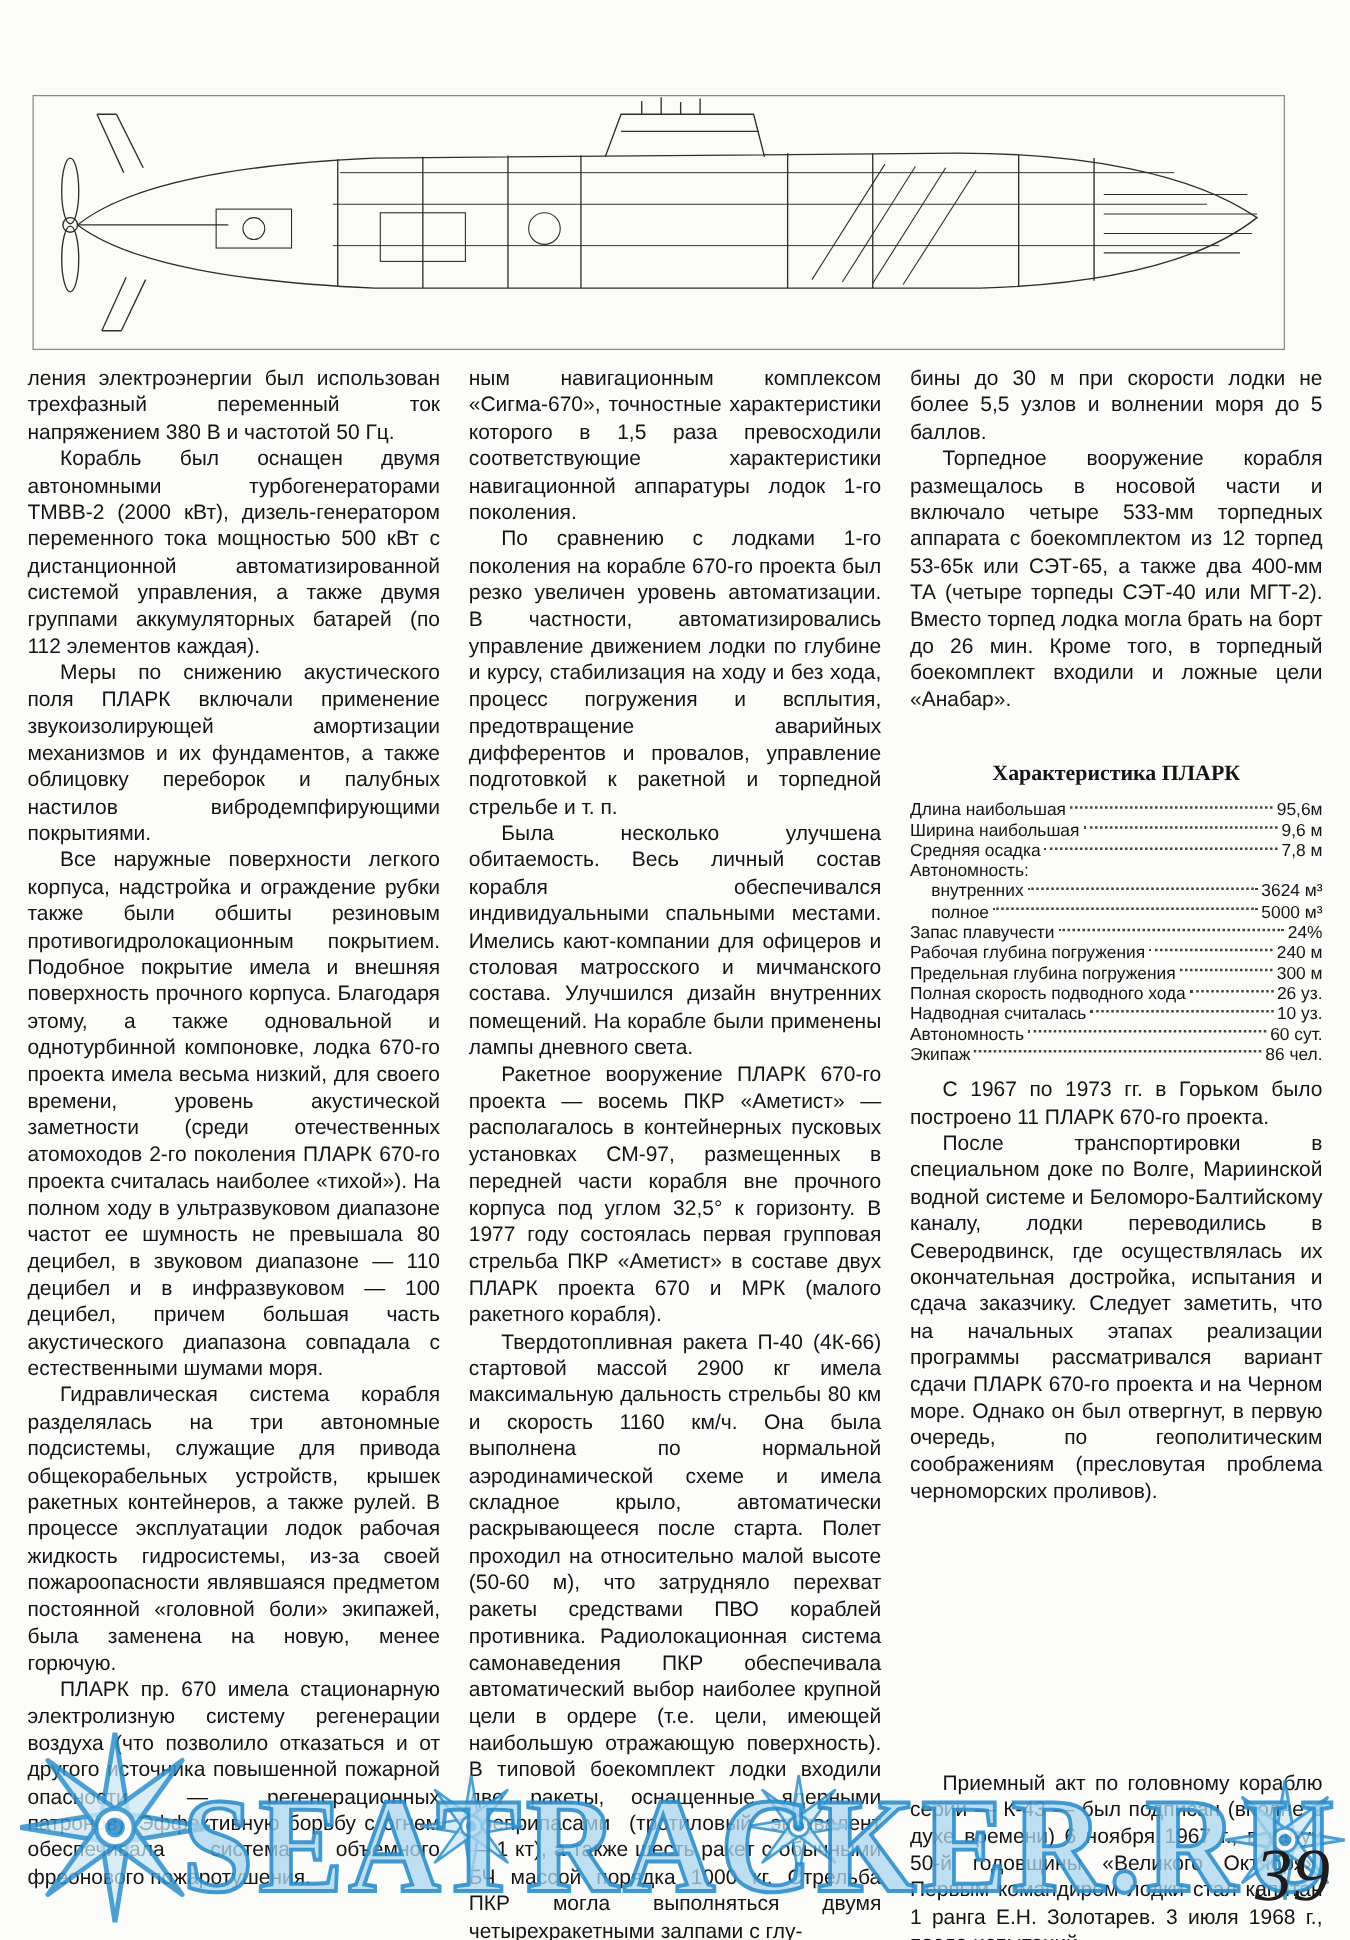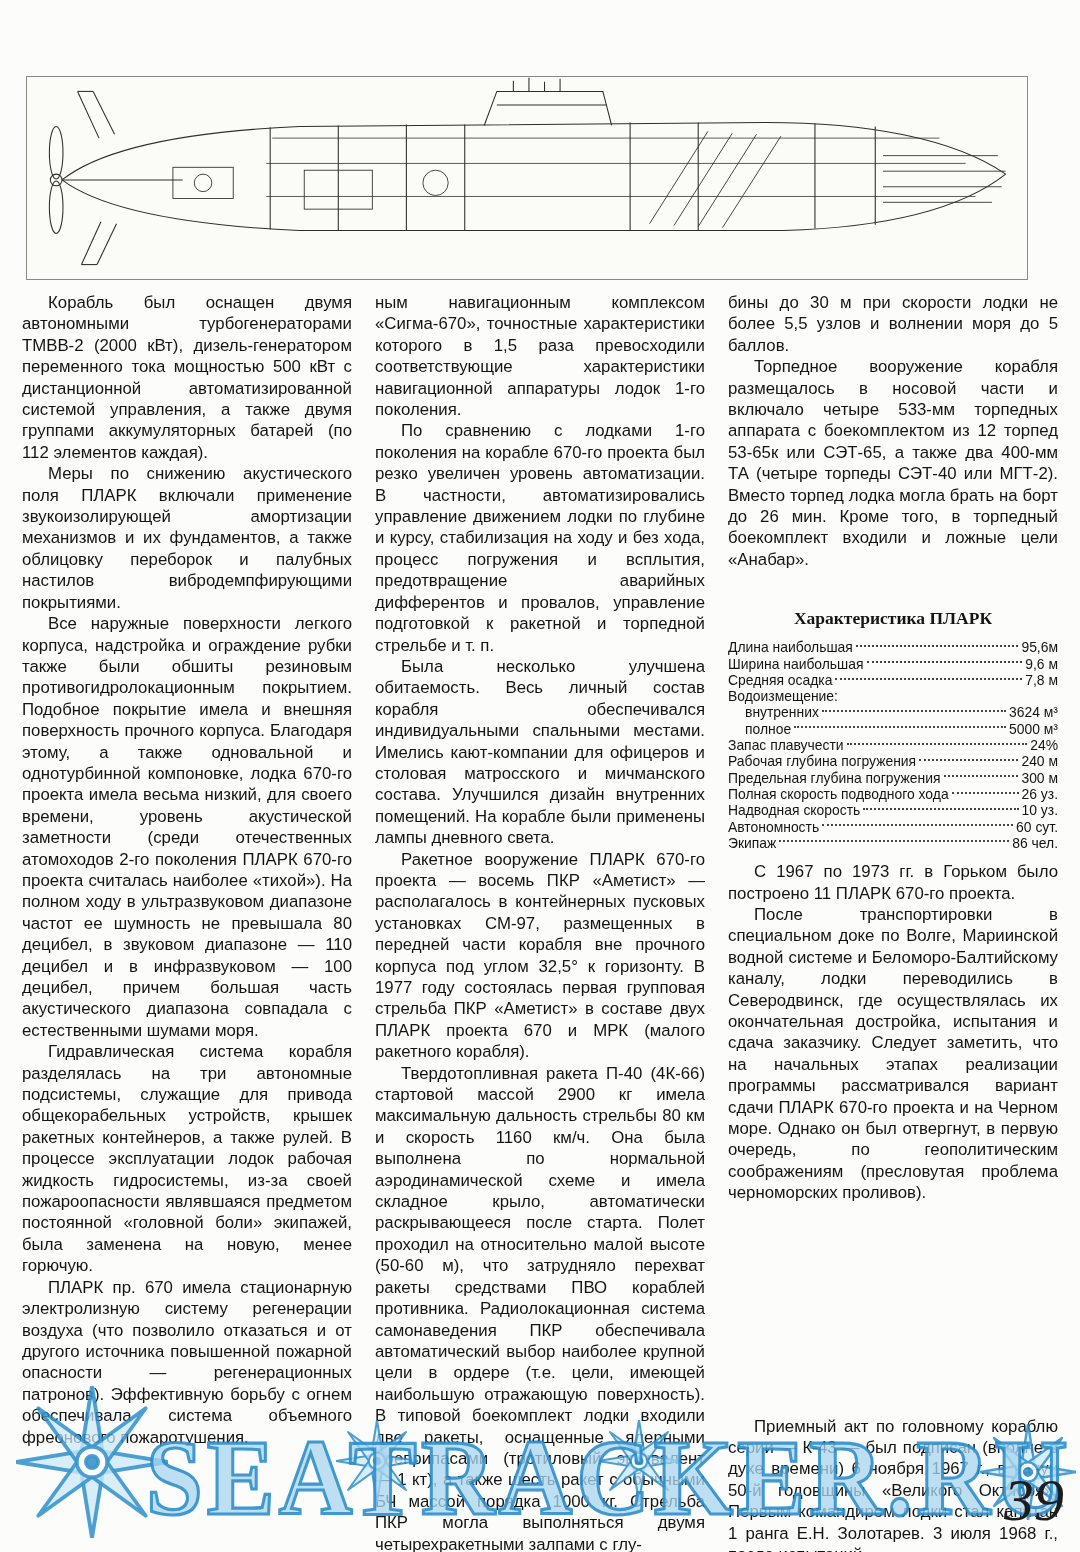--- a/index.html
+++ b/index.html
@@ -148,20 +148,21 @@
     <line x1="880" y1="80" x2="998" y2="80" stroke-width="0.9"></line>
     <line x1="880" y1="96" x2="1006" y2="96" stroke-width="0.9"></line>
     <line x1="880" y1="112" x2="1002" y2="112" stroke-width="0.9"></line>
     <line x1="880" y1="128" x2="992" y2="128" stroke-width="0.9"></line>
   </svg>
 </div>
 
 <div class="columns">
 
   <div class="col">
+    <p class="noindent">ления электроэнергии был использован трехфазный переменный ток напряжением 380 В и частотой 50 Гц.</p>
     <p>Корабль был оснащен двумя автономными турбогенераторами ТМВВ-2 (2000 кВт), дизель-генератором переменного тока мощностью 500 кВт с дистанционной автоматизированной системой управления, а также двумя группами аккумуляторных батарей (по 112 элементов каждая).</p>
     <p>Меры по снижению акустического поля ПЛАРК включали применение звукоизолирующей амортизации механизмов и их фундаментов, а также облицовку переборок и палубных настилов вибродемпфирующими покрытиями.</p>
     <p>Все наружные поверхности легкого корпуса, надстройка и ограждение рубки также были обшиты резиновым противогидролокационным покрытием. Подобное покрытие имела и внешняя поверхность прочного корпуса. Благодаря этому, а также одновальной и однотурбинной компоновке, лодка 670-го проекта имела весьма низкий, для своего времени, уровень акустической заметности (среди отечественных атомоходов 2-го поколения ПЛАРК 670-го проекта считалась наиболее «тихой»). На полном ходу в ультразвуковом диапазоне частот ее шумность не превышала 80 децибел, в звуковом диапазоне — 110 децибел и в инфразвуковом — 100 децибел, причем большая часть акустического диапазона совпадала с естественными шумами моря.</p>
     <p>Гидравлическая система корабля разделялась на три автономные подсистемы, служащие для привода общекорабельных устройств, крышек ракетных контейнеров, а также рулей. В процессе эксплуатации лодок рабочая жидкость гидросистемы, из-за своей пожароопасности являвшаяся предметом постоянной «головной боли» экипажей, была заменена на новую, менее горючую.</p>
     <p>ПЛАРК пр. 670 имела стационарную электролизную систему регенерации воздуха (что позволило отказаться и от другого источника повышенной пожарной опасности — регенерационных патронов). Эффективную борьбу с огнем обеспечивала система объемного фреонового пожаротушения.</p>
 
   </div>
 
   <div class="col">
     <p class="noindent">ным навигационным комплексом «Сигма-670», точностные характеристики которого в 1,5 раза превосходили соответствующие характеристики навигационной аппаратуры лодок 1-го поколения.</p>
@@ -187,21 +188,21 @@
             <span class="label">Ширина наибольшая</span>
             <span class="leader"></span>
             <span class="value">9,6 м</span>
           </div>
         <div class="spec-row">
             <span class="label">Средняя осадка</span>
             <span class="leader"></span>
             <span class="value">7,8 м</span>
           </div>
         <div class="spec-row group">
-            <span class="label">Водоизмещение:</span>
+            <span class="label">Автономность:</span>
           </div>
         <div class="spec-row sub">
             <span class="label">внутренних</span>
             <span class="leader"></span>
             <span class="value">3624 м³</span>
           </div>
         <div class="spec-row sub">
             <span class="label">полное</span>
             <span class="leader"></span>
             <span class="value">5000 м³</span>
@@ -220,21 +221,21 @@
             <span class="label">Предельная глубина погружения</span>
             <span class="leader"></span>
             <span class="value">300 м</span>
           </div>
         <div class="spec-row">
             <span class="label">Полная скорость подводного хода</span>
             <span class="leader"></span>
             <span class="value">26 уз.</span>
           </div>
         <div class="spec-row">
-            <span class="label">Надводная скорость</span>
+            <span class="label">Надводная считалась</span>
             <span class="leader"></span>
             <span class="value">10 уз.</span>
           </div>
         <div class="spec-row">
             <span class="label">Автономность</span>
             <span class="leader"></span>
             <span class="value">60 сут.</span>
           </div>
         <div class="spec-row">
             <span class="label">Экипаж</span>

